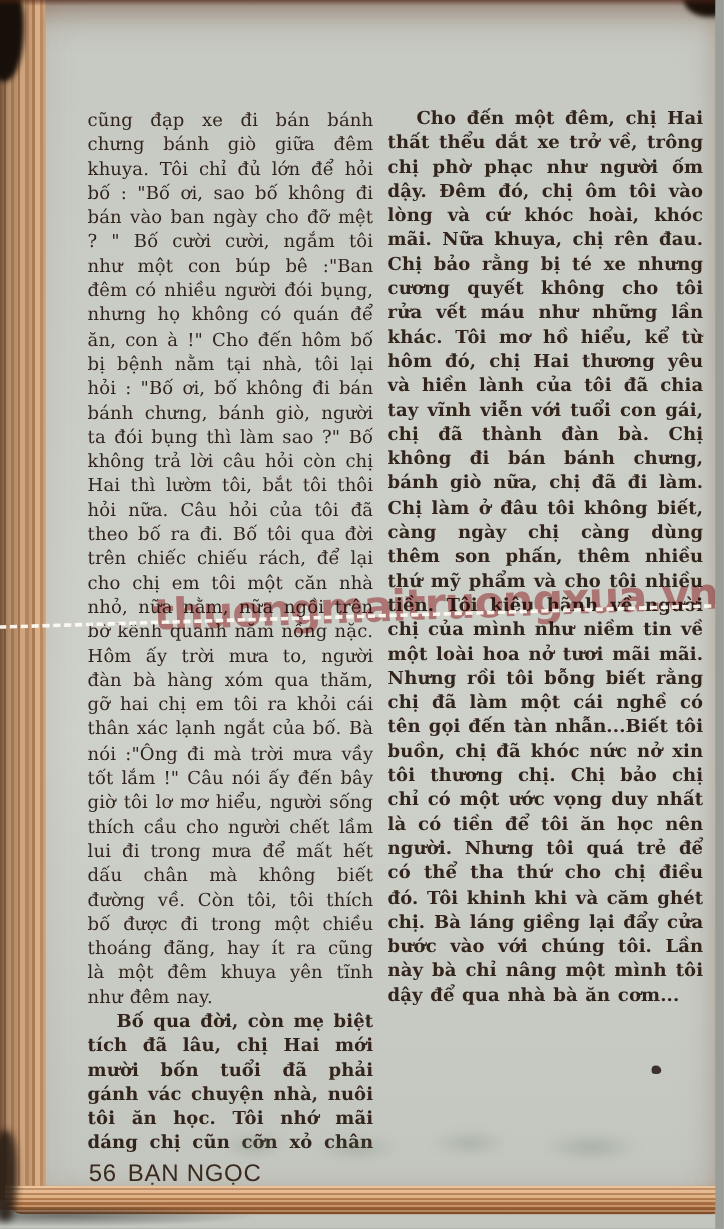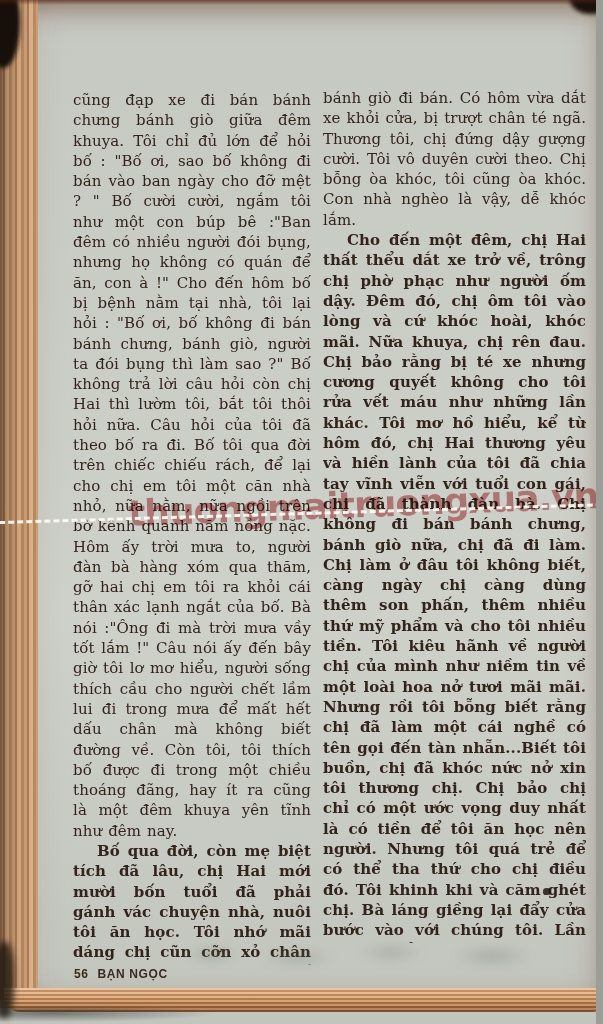--- a/index.html
+++ b/index.html
@@ -88,21 +88,21 @@
       radial-gradient(ellipse 40px 16px at 12% 45%, rgba(105,122,104,0.55), transparent 70%),
       radial-gradient(ellipse 55px 16px at 34% 50%, rgba(105,122,104,0.50), transparent 70%),
       radial-gradient(ellipse 48px 16px at 58% 42%, rgba(105,122,104,0.50), transparent 70%),
       radial-gradient(ellipse 60px 18px at 84% 48%, rgba(105,122,104,0.55), transparent 70%);
     filter:blur(4px); opacity:.55;
   }
   
   .footer {
     position:absolute; left:74px; top:967px;
     font-family:"Liberation Sans","DejaVu Sans",sans-serif;
-    font-weight:bold; font-size:12px; letter-spacing:0.6px; color:#3a2a1e;
+    font-weight:normal; font-size:20px; letter-spacing:0.6px; color:#3a2a1e;
   }
   .footer .num { margin-right:9px; }
   
   .ink-spot { position:absolute; left:543px; top:888px; width:8px; height:7px;
     background:#241811; border-radius:50% 60% 50% 40%; opacity:.85; }
 </style>
 </head>
 <body>
 
 <div class="scene">
@@ -111,21 +111,20 @@
   <div class="vignette"></div>
 
   <div class="edges-left"></div>
 
   <div class="col col-left">
     <p class="cont">cũng đạp xe đi bán bánh chưng bánh giò giữa đêm khuya. Tôi chỉ đủ lớn để hỏi bố : "Bố ơi, sao bố không đi bán vào ban ngày cho đỡ mệt ? " Bố cười cười, ngắm tôi như một con búp bê :"Ban đêm có nhiều người đói bụng, nhưng họ không có quán để ăn, con à !" Cho đến hôm bố bị bệnh nằm tại nhà, tôi lại hỏi : "Bố ơi, bố không đi bán bánh chưng, bánh giò, người ta đói bụng thì làm sao ?" Bố không trả lời câu hỏi còn chị Hai thì lườm tôi, bắt tôi thôi hỏi nữa. Câu hỏi của tôi đã theo bố ra đi. Bố tôi qua đời trên chiếc chiếu rách, để lại cho chị em tôi một căn nhà nhỏ, nữa nằm, nữa ngồi trên bờ kênh quanh năm nồng nặc. Hôm ấy trời mưa to, người đàn bà hàng xóm qua thăm, gỡ hai chị em tôi ra khỏi cái thân xác lạnh ngắt của bố. Bà nói :"Ông đi mà trời mưa vầy tốt lắm !" Câu nói ấy đến bây giờ tôi lơ mơ hiểu, người sống thích cầu cho người chết lầm lui đi trong mưa để mất hết dấu chân mà không biết đường về. Còn tôi, tôi thích bố được đi trong một chiều thoáng đãng, hay ít ra cũng là một đêm khuya yên tĩnh như đêm nay.</p>
     <p class="ind">Bố qua đời, còn mẹ biệt tích đã lâu, chị Hai mới mười bốn tuổi đã phải gánh vác chuyện nhà, nuôi tôi ăn học. Tôi nhớ mãi dáng chị cũn cỡn xỏ chân qua khung xe đạp mà bố để lại, lạch cạch chở bánh chưng</p>
   </div>
 
   <div class="col col-right">
-    <p class="cont">bánh giò đi bán. Có hôm vừa dắt xe khỏi cửa, bị trượt chân té ngã. Thương tôi, chị đứng dậy gượng cười. Tôi vô duyên cười theo. Chị bỗng òa khóc, tôi cũng òa khóc. Con nhà nghèo là vậy, dễ khóc lắm.</p>
     <p class="ind">Cho đến một đêm, chị Hai thất thểu dắt xe trở về, trông chị phờ phạc như người ốm dậy. Đêm đó, chị ôm tôi vào lòng và cứ khóc hoài, khóc mãi. Nữa khuya, chị rên đau. Chị bảo rằng bị té xe nhưng cương quyết không cho tôi rửa vết máu như những lần khác. Tôi mơ hồ hiểu, kể từ hôm đó, chị Hai thương yêu và hiền lành của tôi đã chia tay vĩnh viễn với tuổi con gái, chị đã thành đàn bà. Chị không đi bán bánh chưng, bánh giò nữa, chị đã đi làm. Chị làm ở đâu tôi không biết, càng ngày chị càng dùng thêm son phấn, thêm nhiều thứ mỹ phẩm và cho tôi nhiều tiền. Tôi kiêu hãnh về người chị của mình như niềm tin về một loài hoa nở tươi mãi mãi. Nhưng rồi tôi bỗng biết rằng chị đã làm một cái nghề có tên gọi đến tàn nhẫn...Biết tôi buồn, chị đã khóc nức nở xin tôi thương chị. Chị bảo chị chỉ có một ước vọng duy nhất là có tiền để tôi ăn học nên người. Nhưng tôi quá trẻ để có thể tha thứ cho chị điều đó. Tôi khinh khi và căm ghét chị. Bà láng giềng lại đẩy cửa bước vào với chúng tôi. Lần này bà chỉ nâng một mình tôi dậy để qua nhà bà ăn cơm...</p>
   </div>
 
   <div class="watermark">thuongmaitruongxua.vn</div>
   <div class="dash-line"></div>
 
   <div class="bleed"></div>
   <div class="ink-spot"></div>
 
   <div class="footer">

